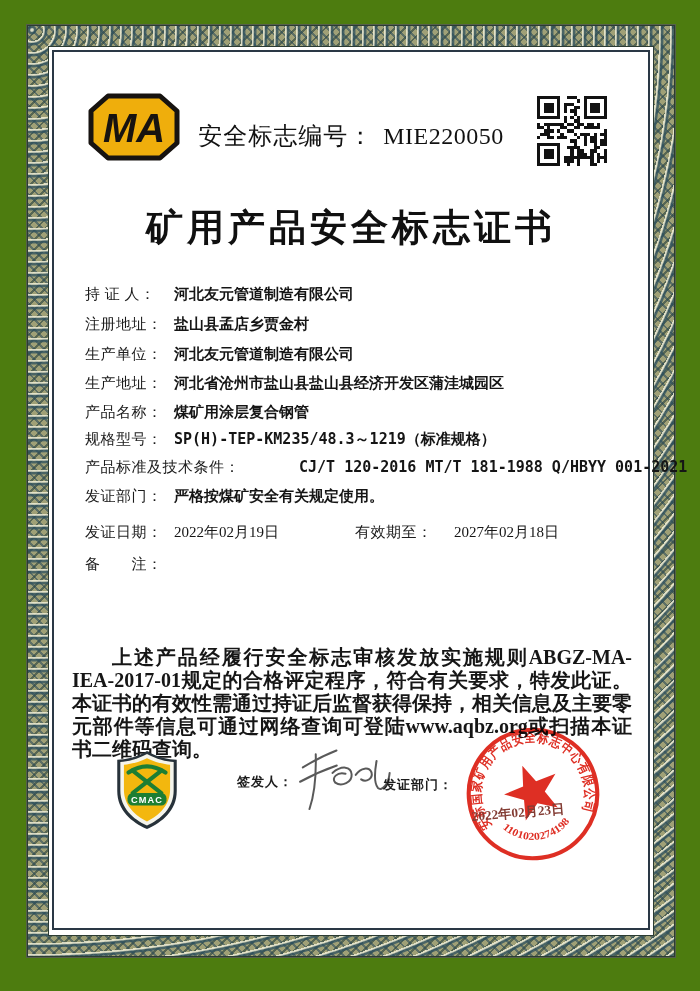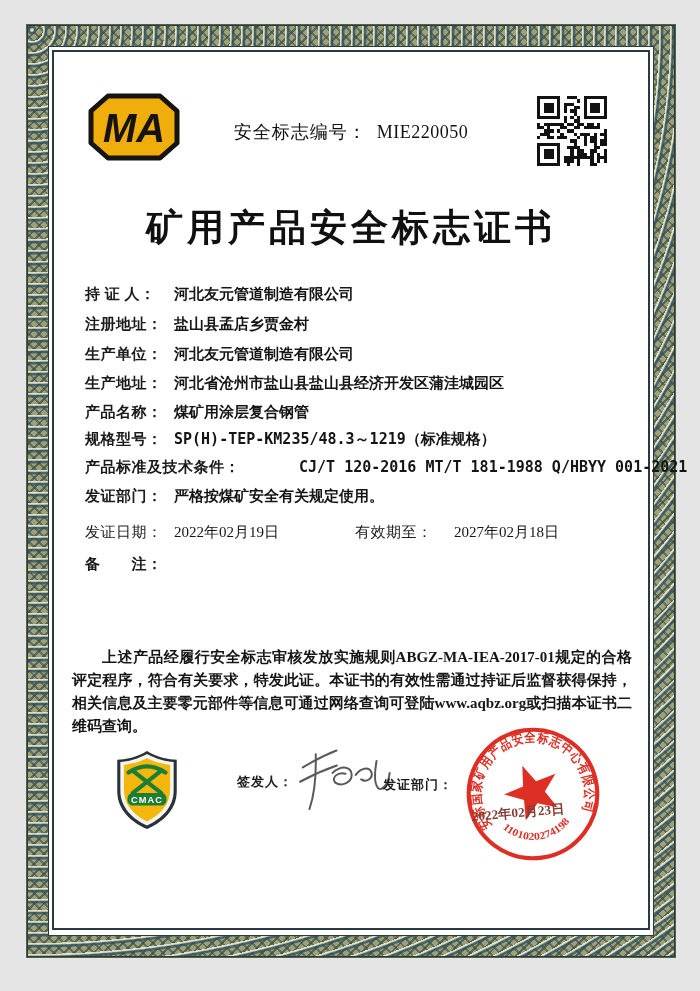--- a/index.html
+++ b/index.html
@@ -1,50 +1,50 @@
 <!DOCTYPE html>
 <html><head>
 <meta charset="utf-8">
 <style>
   html,body{margin:0;padding:0;background:#ffffff;}
   body{width:700px;height:991px;font-family:"Liberation Serif","DejaVu Serif",serif;color:#1c1c1c;}
-  .page{position:relative;width:700px;height:991px;background:#e5e5e5;overflow:hidden;}
+  .page{position:relative;width:700px;height:991px;background:#4d7c0f;overflow:hidden;}
 
   
   .ornate-band{position:absolute;left:27px;top:25px;right:25px;bottom:34px;
     background-color:#7e8050;
     background-image:
       repeating-radial-gradient(circle at 5px 5px, rgba(240,238,214,.85) 0 1.2px, rgba(45,80,95,.75) 2.5px 4px, rgba(126,128,80,0) 5px 11px),
       repeating-linear-gradient(45deg, rgba(40,72,88,.55) 0 2px, rgba(0,0,0,0) 2px 7px),
       repeating-linear-gradient(-45deg, rgba(40,72,88,.45) 0 2px, rgba(222,220,190,.35) 2px 7px);
     box-shadow:inset 0 0 0 1px #2c3c33, 0 0 0 1px #55604a;}
   .ornate-inner{position:absolute;left:22px;top:22px;right:22px;bottom:22px;background:#fff;box-shadow:0 0 0 1px #2c3c33;}
   .inner-frame{position:absolute;left:52px;top:50px;right:50px;bottom:61px;border:2px solid #2a3845;}
 
   .abs{position:absolute;}
 
   
-  .certno-line{left:52px;top:120px;width:598px;text-align:center;font-size:18px;letter-spacing:1px;color:#111;}
+  .certno-line{left:52px;top:120px;width:598px;text-align:center;font-size:24px;letter-spacing:1px;color:#111;}
   .certno-line .val{font-family:"Liberation Serif","DejaVu Serif",serif;margin-left:10px;letter-spacing:.5px;}
 
   .doc-title{left:52px;top:203px;width:598px;text-align:center;font-size:37px;font-weight:bold;letter-spacing:4px;color:#101010;}
 
   
   .row{left:85px;width:545px;font-size:15px;white-space:nowrap;}
-  .row .lab{display:inline-block;width:89px;letter-spacing:.5px;font-weight:700;color:#1a1a1a;vertical-align:top;}
+  .row .lab{display:inline-block;width:89px;letter-spacing:.5px;font-weight:400;color:#1a1a1a;vertical-align:top;}
   .row.widelab .lab{width:214px;}
   .row .val{font-weight:bold;color:#151515;}
   .row .val.mono{font-family:"DejaVu Sans Mono","Liberation Mono",monospace;letter-spacing:0;}
   .dates .lab{display:inline-block;width:89px;font-weight:400;letter-spacing:.5px;}
   .dates .val{font-weight:normal;}
   .date-pair2{position:absolute;left:270px;top:0;}
   .date-pair2 .lab{width:99px;}
 
   
-  .statement{left:72px;top:646px;width:560px;font-size:15px;line-height:23px;text-align:justify;
+  .statement{left:72px;top:646px;width:560px;font-size:20px;line-height:23px;text-align:justify;
     font-weight:bold;color:#161616;text-indent:2em;white-space:normal;}
 
   
   .signer-label,.dept-label{font-size:13px;font-weight:600;letter-spacing:1px;font-family:Liberation Mono, monospace;}
   .signer-label{left:237px;top:773px;}
   .dept-label{left:383px;top:776px;}
   .signature{left:288px;top:740px;}
   .cmac{left:114px;top:750px;}
   .ma-badge{left:88px;top:93px;}
   .qr{left:537px;top:96px;}

